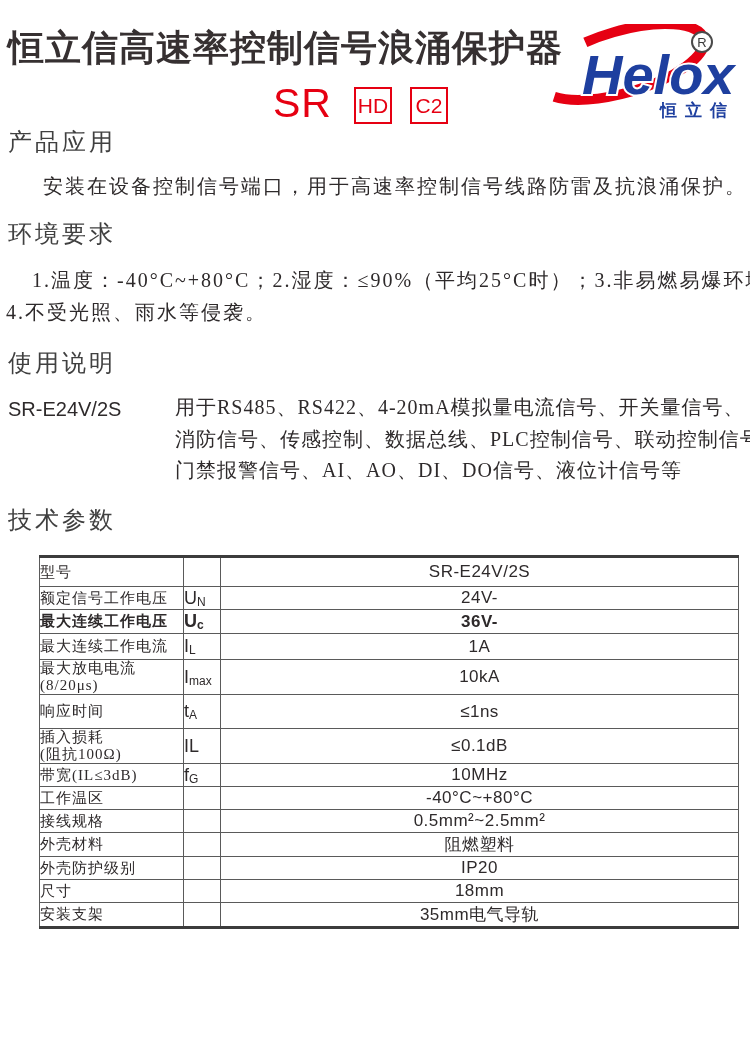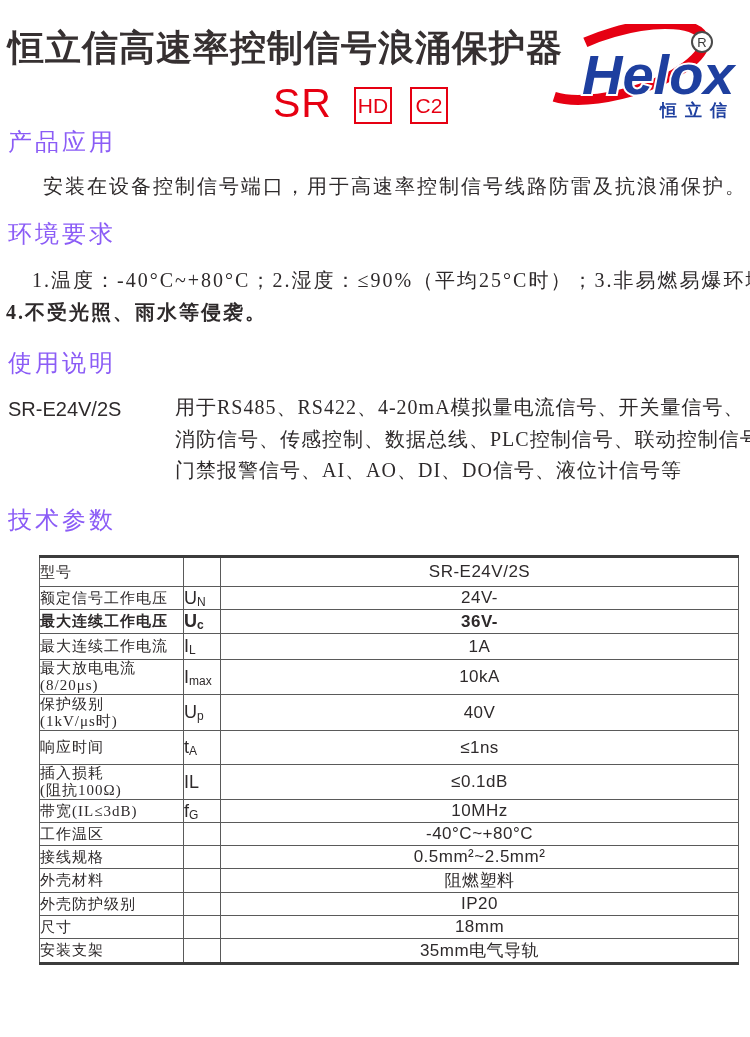--- a/index.html
+++ b/index.html
@@ -27,29 +27,29 @@
   .badge{
     width:34px;height:33px;border:2px solid var(--red);color:var(--red);
     display:flex;align-items:center;justify-content:center;
     font-size:21px;font-weight:500;top:87px;
   }
   .badge.hd{left:354px;}
   .badge.c2{left:410px;}
   .logo{left:530px;top:24px;width:218px;height:98px;}
   
   .sec-heading{
-    left:8px;font-size:24px;font-weight:500;letter-spacing:3px;color:#8b5cf6;
+    left:8px;font-size:24px;font-weight:500;letter-spacing:3px;color:#404040;
     white-space:nowrap;
   }
   .kai{font-family:"Liberation Serif",serif;}
   .body-text{
     font-size:20px;letter-spacing:2px;color:#2e2a2b;white-space:nowrap;
   }
   .h-app{top:126px;}  .p-app{left:43px;top:173px;}
-  .h-env{top:218px;}  .p-env1{left:32px;top:267px;} .p-env2{left:6px;top:299px;font-weight:bold;}
+  .h-env{top:218px;}  .p-env1{left:32px;top:267px;} .p-env2{left:6px;top:299px;}
   .h-use{top:347px;}
   .use-model{left:8px;top:398px;font-size:20px;letter-spacing:0px;color:#2e2a2b;}
   .use-desc{left:175px;top:392px;width:575px;}
   .use-desc .dline{font-size:20px;letter-spacing:1px;color:#2e2a2b;line-height:31.5px;white-space:nowrap;}
   .h-spec{top:504px;}
   
   .spec-table-wrap{left:39px;top:555px;width:700px;}
   table.spec{
     width:700px;border-collapse:collapse;table-layout:fixed;
     border-top:3px solid var(--thick);border-bottom:3px solid var(--thick);
@@ -133,28 +133,20 @@
           <td class="c-val">1A</td>
         </tr>
         <tr style="height: 33px; margin-top: 12px;">
           <td class="c-label">
             <div>最大放电电流</div>
             <div>(8/20μs)</div>
           </td>
           <td class="c-sym"><span class="sym-main">I</span><span class="sym-sub">max</span></td>
           <td class="c-val">10kA</td>
         </tr>
-        <tr style="height: 36px;">
-          <td class="c-label">
-            <div>保护级别</div>
-            <div>(1kV/μs时)</div>
-          </td>
-          <td class="c-sym"><span class="sym-main">U</span><span class="sym-sub">p</span></td>
-          <td class="c-val">40V</td>
-        </tr>
         <tr style="height: 34px;">
           <td class="c-label">
             <div>响应时间</div>
           </td>
           <td class="c-sym"><span class="sym-main">t</span><span class="sym-sub">A</span></td>
           <td class="c-val">≤1ns</td>
         </tr>
         <tr style="height: 34px;">
           <td class="c-label">
             <div>插入损耗</div>

